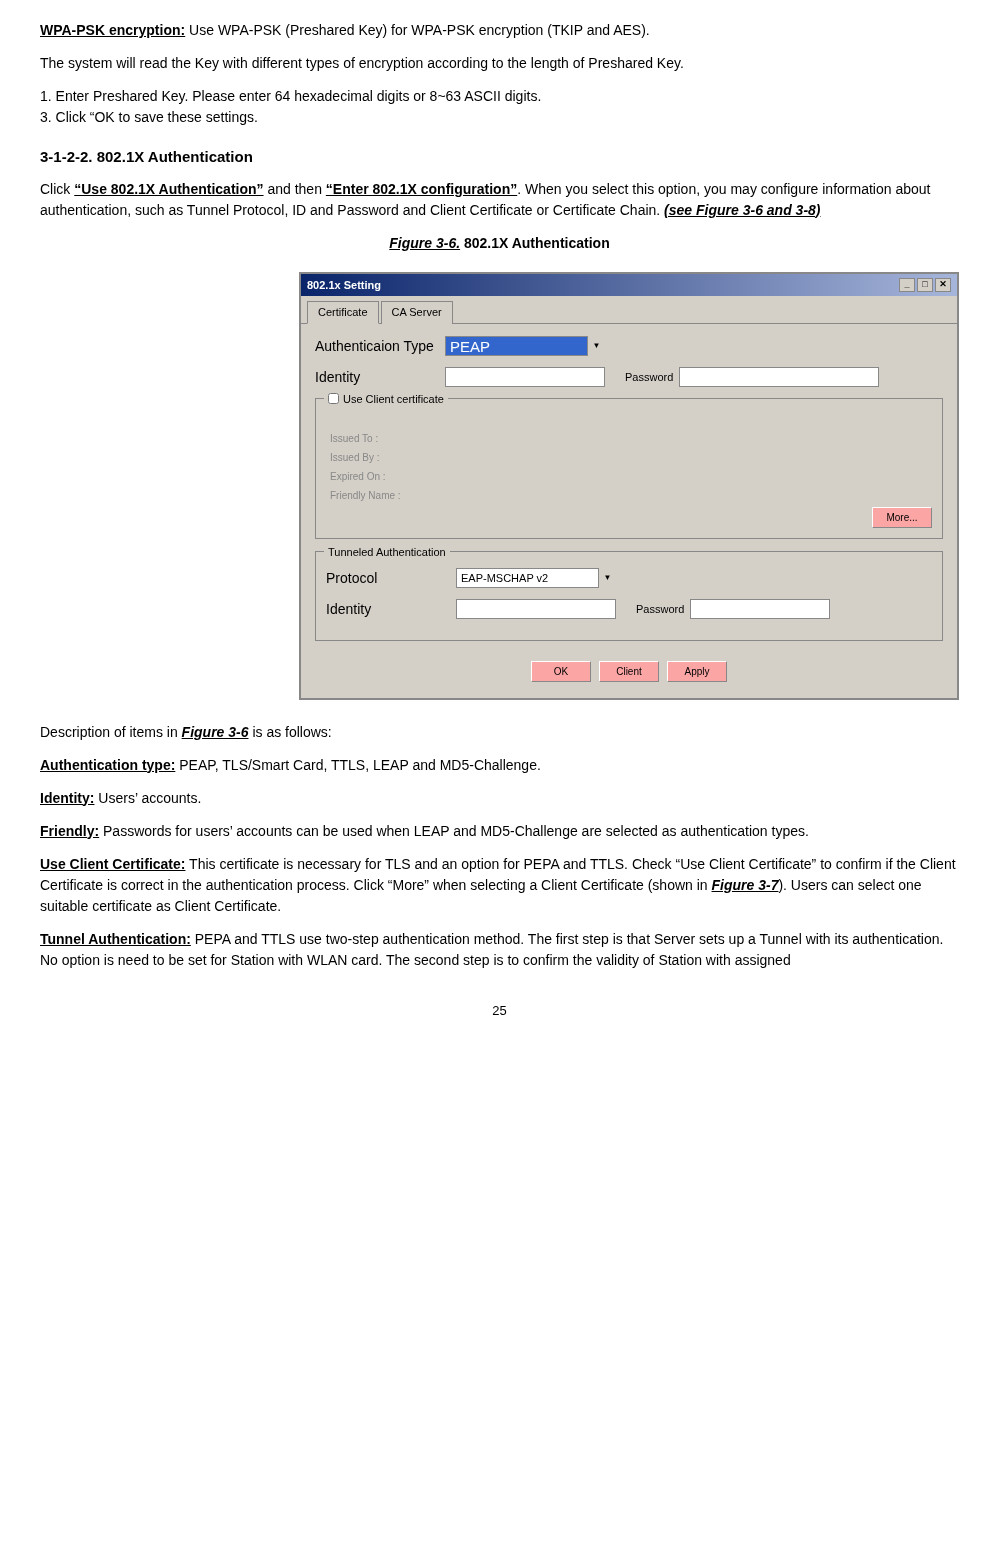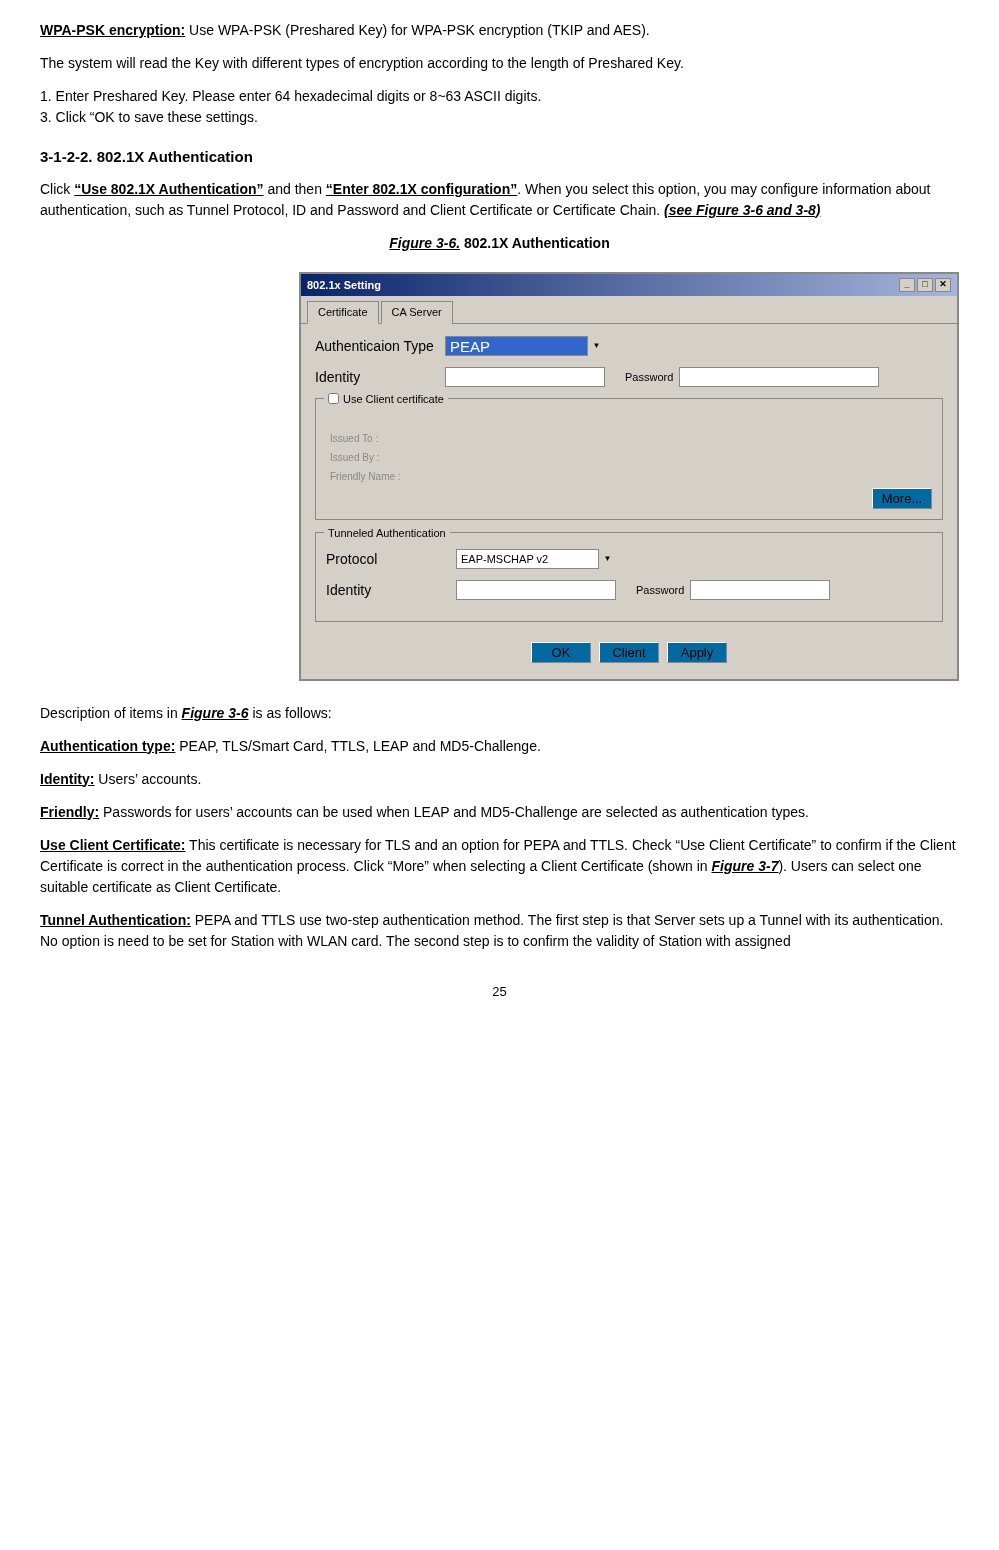--- a/index.html
+++ b/index.html
@@ -176,25 +176,25 @@
       padding-left: 4px;
     }
     .more-btn {
       display: flex;
       justify-content: flex-end;
       margin-top: 4px;
     }
     .win-button {
       height: 21px;
       min-width: 60px;
-      background: #0369a1;
+      background: #fca5a5;
       border: 1px solid #888;
       border-top-color: #fff;
       border-left-color: #fff;
-      font-size: 13px;
+      font-size: 10px;
       cursor: pointer;
       padding: 0 8px;
     }
     .dialog-footer {
       display: flex;
       justify-content: center;
       gap: 8px;
       padding: 8px 0 4px 0;
     }
     .password-label {
@@ -273,20 +273,21 @@
       </div>
 
       <div class="groupbox">
         <div class="groupbox-title">
           <input type="checkbox" class="checkbox-input" style="">
           <span>Use Client certificate</span>
         </div>
         <div style="margin-top:24px;">
           <div class="cert-field">Issued To :</div>
           <div class="cert-field">Issued By :</div>
+          <div class="cert-field">Expired On :</div>
           <div class="cert-field">Friendly Name :</div>
           <div class="more-btn">
             <button class="win-button">More...</button>
           </div>
         </div>
       </div>
 
       <div class="groupbox">
         <div class="groupbox-title">
           <span>Tunneled Authentication</span>

